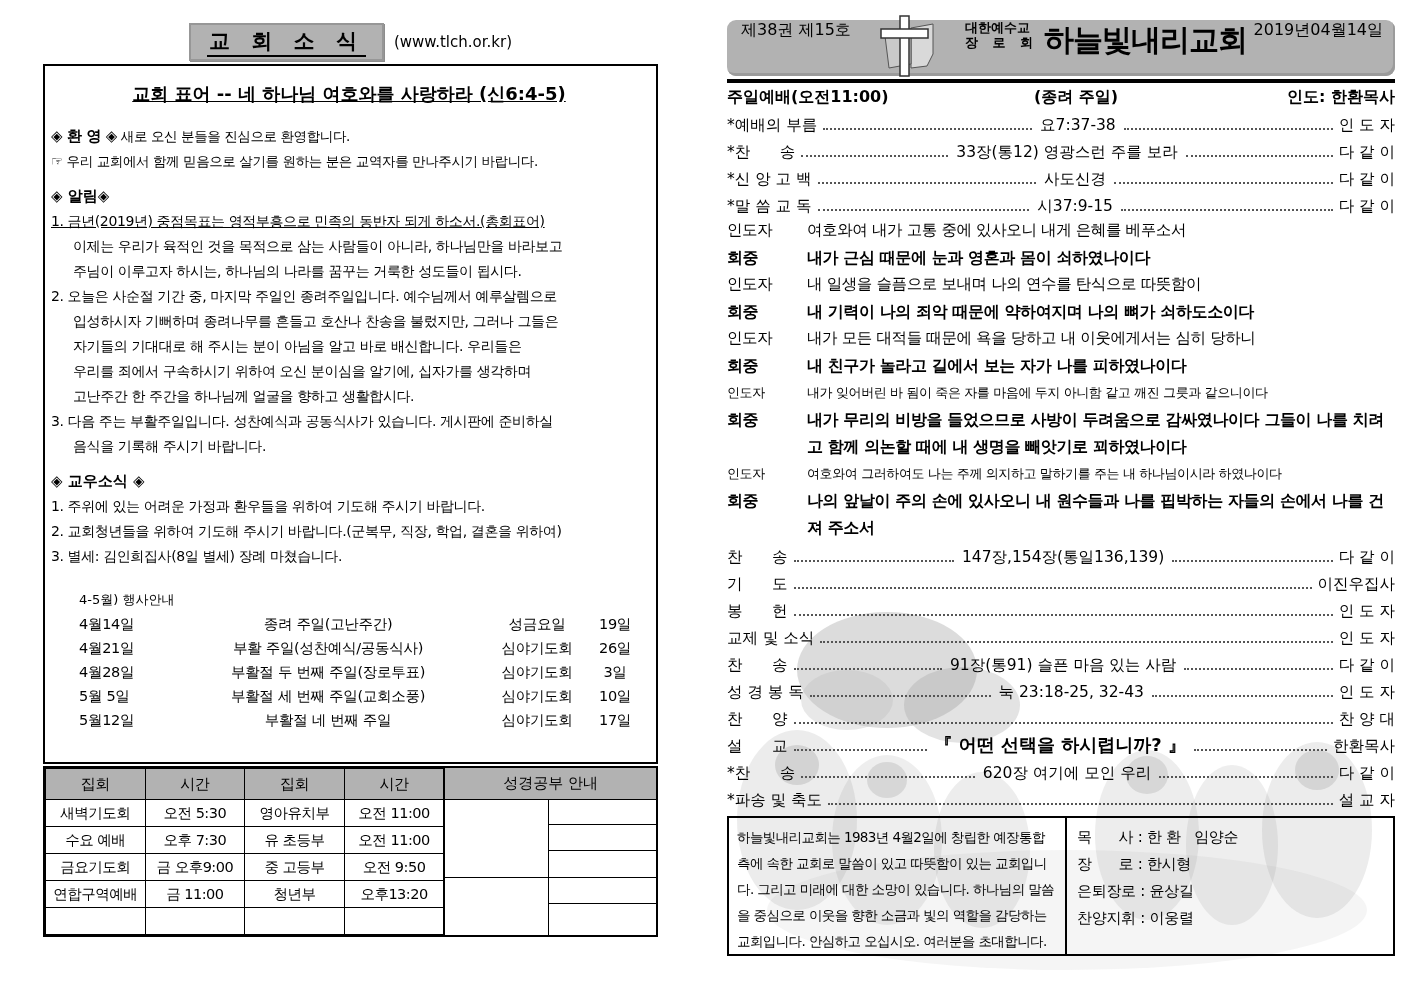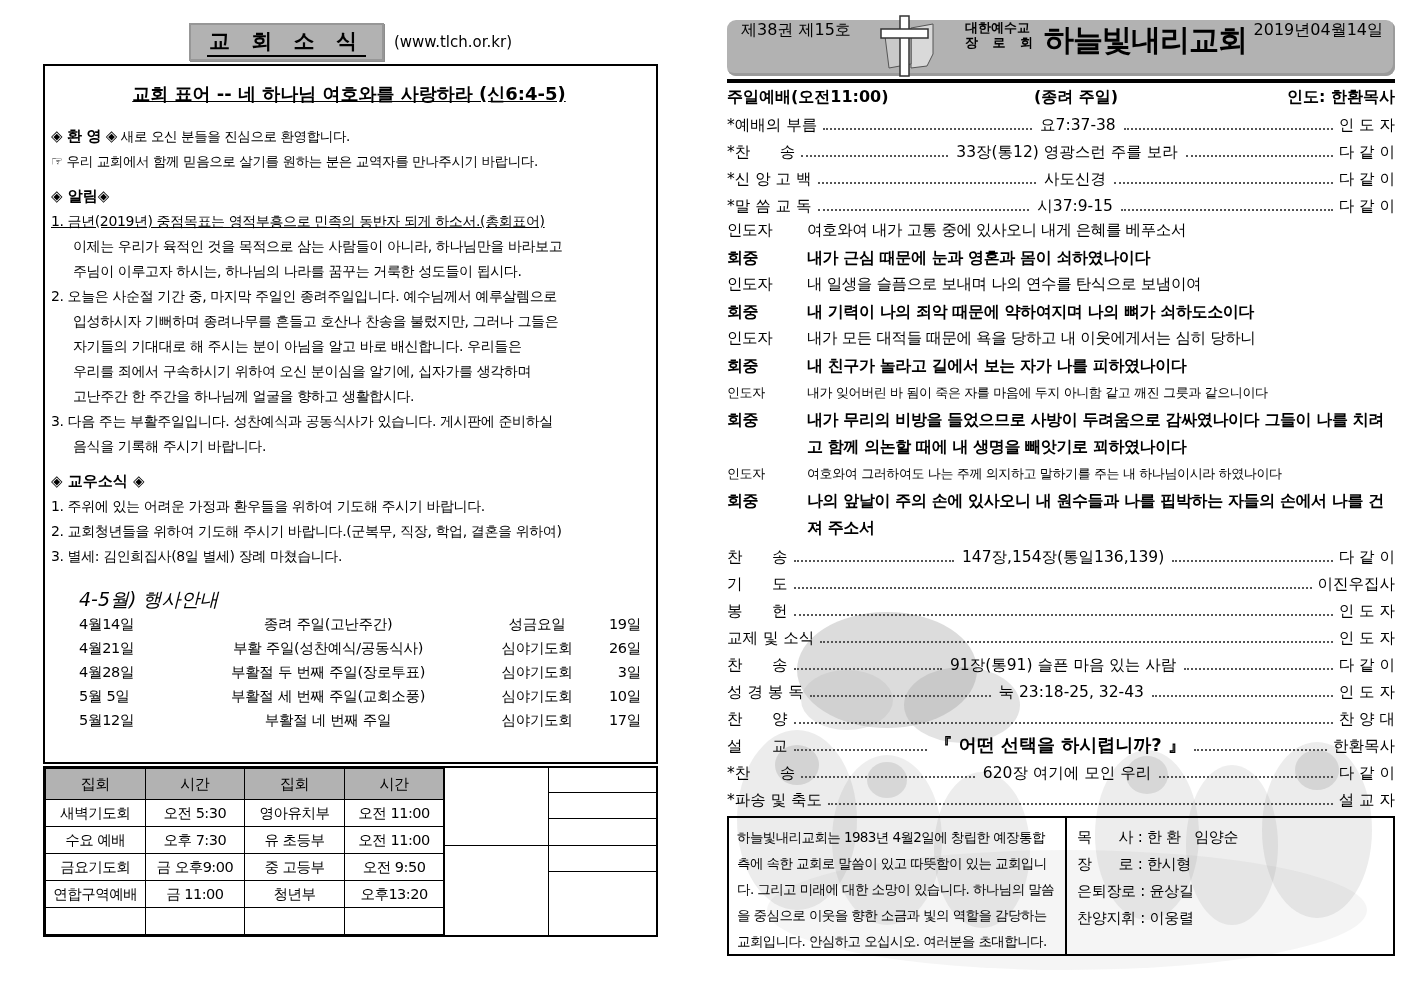--- a/index.html
+++ b/index.html
@@ -12,26 +12,26 @@
   .lp-title-box span{font-size:21px;font-weight:bold;letter-spacing:7px;border-bottom:2px solid #000;padding:0 2px 2px 2px;white-space:pre;}
   .lp-url{font-size:15px;margin-left:10px;}
   .lp-box{border:2px solid #000;height:700px;box-sizing:border-box;padding:8px 9px 0 6px;overflow:hidden;}
   .slogan{text-align:center;font-size:18px;font-weight:bold;text-decoration:underline;margin:8px 0 18px 0;white-space:nowrap;}
   .lline{font-size:13.5px;line-height:25px;letter-spacing:-0.4px;white-space:nowrap;}
   .lline .bold{font-weight:bold;font-size:15px;}
   .sec-head{font-size:15px;font-weight:bold;line-height:25px;margin-top:10px;white-space:pre;}
   .nline{font-size:14px;line-height:25px;letter-spacing:-0.4px;white-space:nowrap;}
   .nline.ind{padding-left:22px;}
   .nline.u{text-decoration:underline;}
-  .events-head{font-size:19px;line-height:25px;margin-top:18px;padding-left:28px;font-style:italic;}
+  .events-head{font-size:13px;line-height:25px;margin-top:18px;padding-left:28px;}
   .evrow{display:flex;font-size:14.5px;line-height:24px;letter-spacing:-0.3px;}
   .ev-date{width:92px;padding-left:28px;flex:none;white-space:pre;}
   .ev-name{flex:1;text-align:center;white-space:nowrap;}
   .ev-label{width:104px;flex:none;text-align:center;white-space:nowrap;}
-  .ev-day{width:52px;flex:none;text-align:right;padding-right:6px;white-space:nowrap;}
+  .ev-day{width:52px;flex:none;text-align:center;padding-right:6px;white-space:nowrap;}
   
   .meet{display:flex;border:2px solid #000;width:615px;box-sizing:border-box;margin-top:2px;}
   .meet table{border-collapse:collapse;width:400px;table-layout:fixed;}
   .meet td{border:1px solid #000;font-size:14.5px;text-align:center;height:26px;padding:0;letter-spacing:-0.5px;white-space:nowrap;overflow:hidden;}
   .meet tr.hd td{background:#b2b2b2;height:30px;font-size:15px;}
   .bible{width:211px;border-left:1px solid #000;display:flex;flex-direction:column;}
   .bible-head{height:31px;line-height:31px;background:#b2b2b2;border-bottom:1px solid #000;text-align:center;font-size:15px;}
   .bible-body{position:relative;flex:1;}
   .bb-vline{position:absolute;left:103px;top:0;bottom:0;width:0;border-left:1px solid #000;}
   .bb-l{position:absolute;left:0;width:103px;height:0;border-top:1px solid #000;}
@@ -177,20 +177,21 @@
         </tr>
         <tr>
           <td></td>
           <td></td>
           <td></td>
           <td></td>
         </tr>
       </tbody>
         </table>
       <div class="bible">
+        <div class="bible-head">성경공부 안내</div>
         <div class="bible-body">
           <div class="bb-vline"></div>
           <div class="bb-l" style="top:77px;"></div>
           <div class="bb-r" style="top:24px;"></div>
           <div class="bb-r" style="top:50px;"></div>
           <div class="bb-r" style="top:77px;"></div>
           <div class="bb-r" style="top:103px;"></div>
         </div>
       </div>
     </div>
@@ -271,21 +272,21 @@
       <div class="read-row">
         <span class="who">인도자</span>
         <span class="txt">여호와여 내가 고통 중에 있사오니 내게 은혜를 베푸소서</span>
       </div>
       <div class="read-row bold">
         <span class="who">회중</span>
         <span class="txt">내가 근심 때문에 눈과 영혼과 몸이 쇠하였나이다</span>
       </div>
       <div class="read-row">
         <span class="who">인도자</span>
-        <span class="txt">내 일생을 슬픔으로 보내며 나의 연수를 탄식으로 보냄이여</span>
+        <span class="txt">내 일생을 슬픔으로 보내며 나의 연수를 탄식으로 따뜻함이</span>
       </div>
       <div class="read-row bold">
         <span class="who">회중</span>
         <span class="txt">내 기력이 나의 죄악 때문에 약하여지며 나의 뼈가 쇠하도소이다</span>
       </div>
       <div class="read-row">
         <span class="who">인도자</span>
         <span class="txt">내가 모든 대적들 때문에 욕을 당하고 내 이웃에게서는 심히 당하니</span>
       </div>
       <div class="read-row bold">

